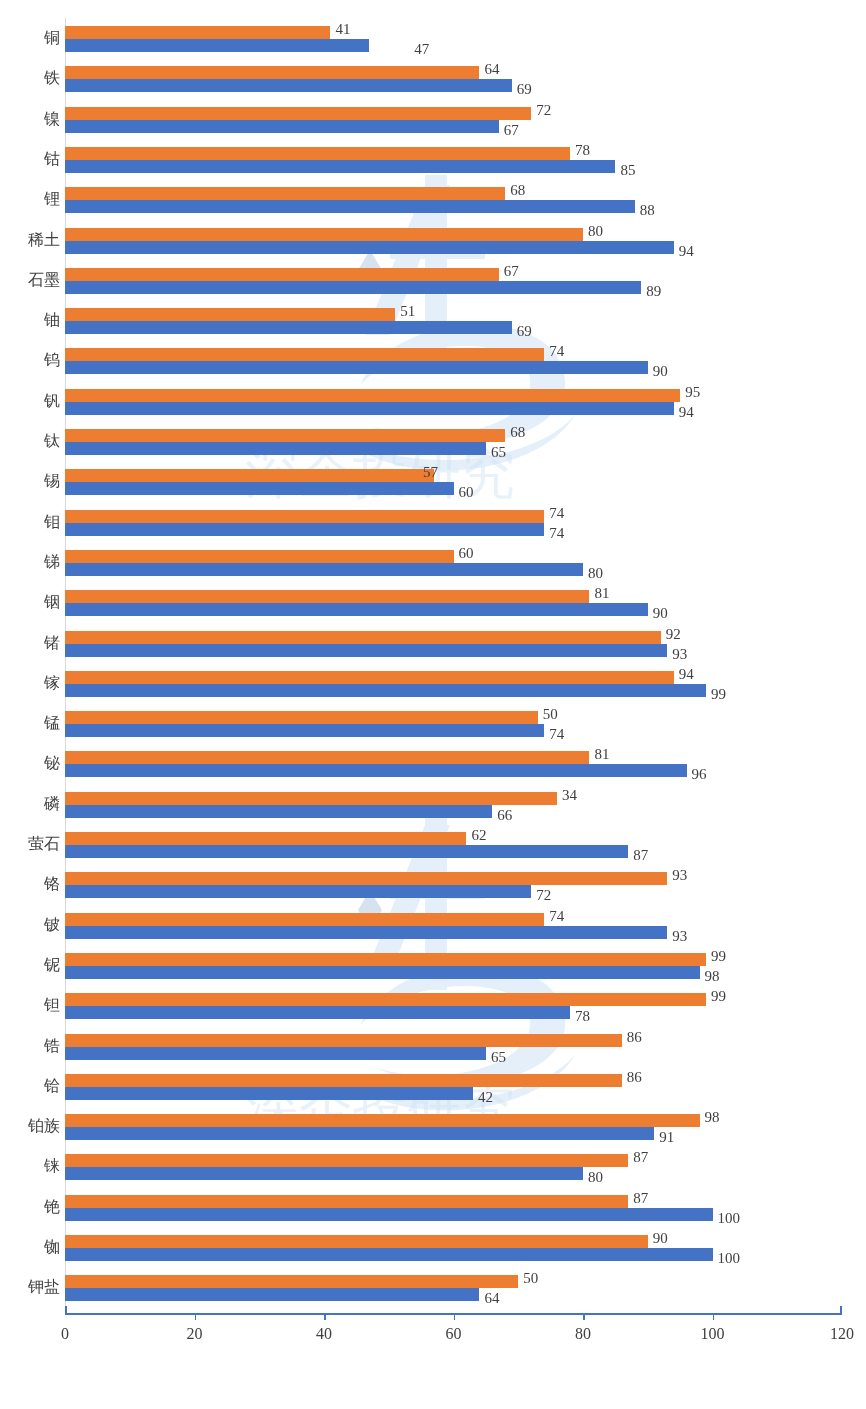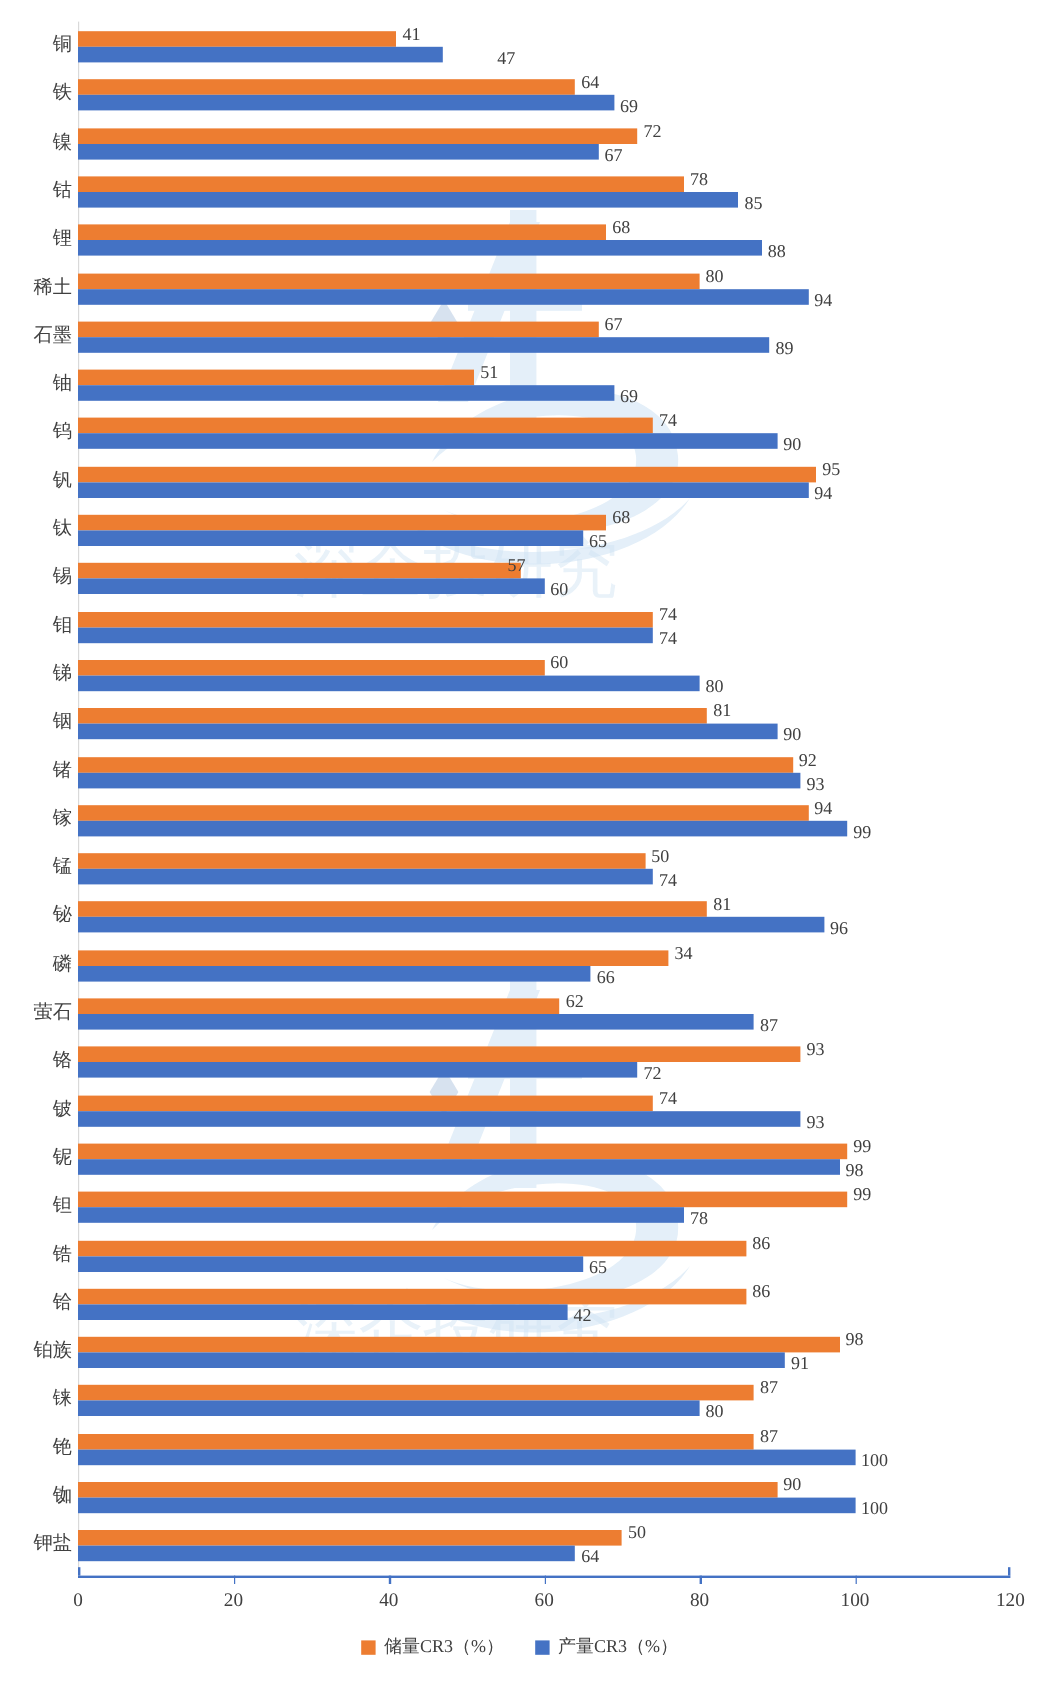--- a/index.html
+++ b/index.html
@@ -444,24 +444,14 @@
       <div class="tick" style="left: 388.5px; background: rgb(68, 114, 196);"></div>
       <div class="tick-label" style="left: 388.5px;">60</div>
       <div class="tick" style="left: 518px; background: rgb(68, 114, 196);"></div>
       <div class="tick-label" style="left: 518px;">80</div>
       <div class="tick" style="left: 647.5px; background: rgb(68, 114, 196);"></div>
       <div class="tick-label" style="left: 647.5px;">100</div>
       <div class="tick tick-up" style="left: 775.4px; background: rgb(68, 114, 196);"></div>
       <div class="tick-label" style="left: 777px;">120</div>
     </div>
 
-  <div class="legend" id="legend">
-      <div class="legend-item">
-        <span class="legend-swatch" style="background: rgb(237, 125, 49);"></span>
-        <span class="legend-text">储量CR3（%）</span>
-      </div>
-      <div class="legend-item">
-        <span class="legend-swatch" style="background: rgb(68, 114, 196);"></span>
-        <span class="legend-text">产量CR3（%）</span>
-      </div>
-    </div>
 
 </div>
 
 </body></html>

